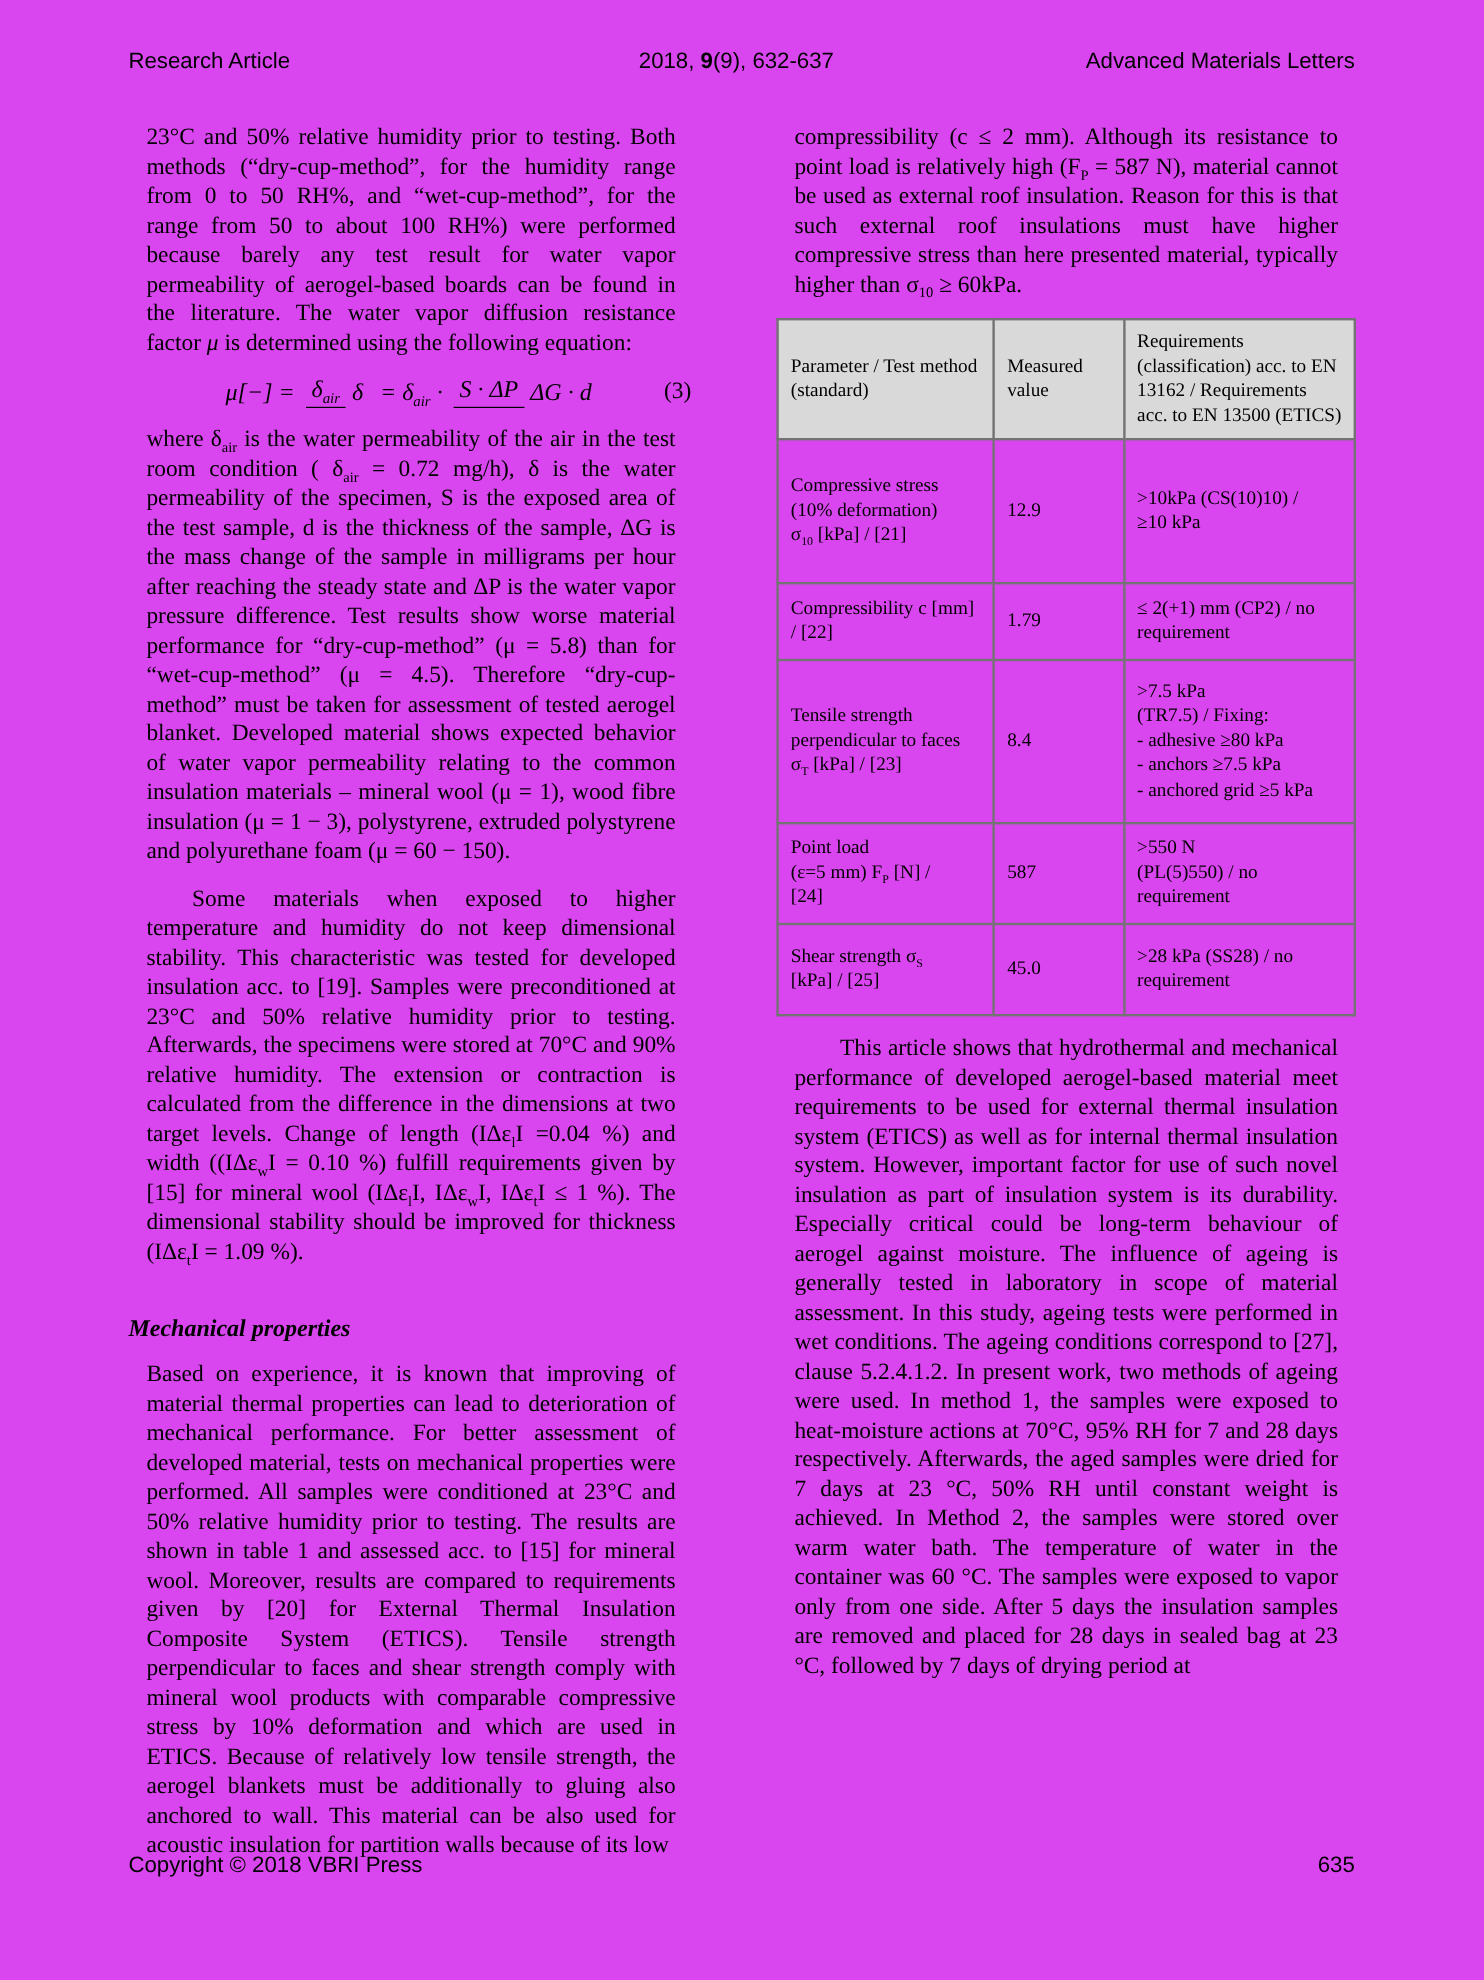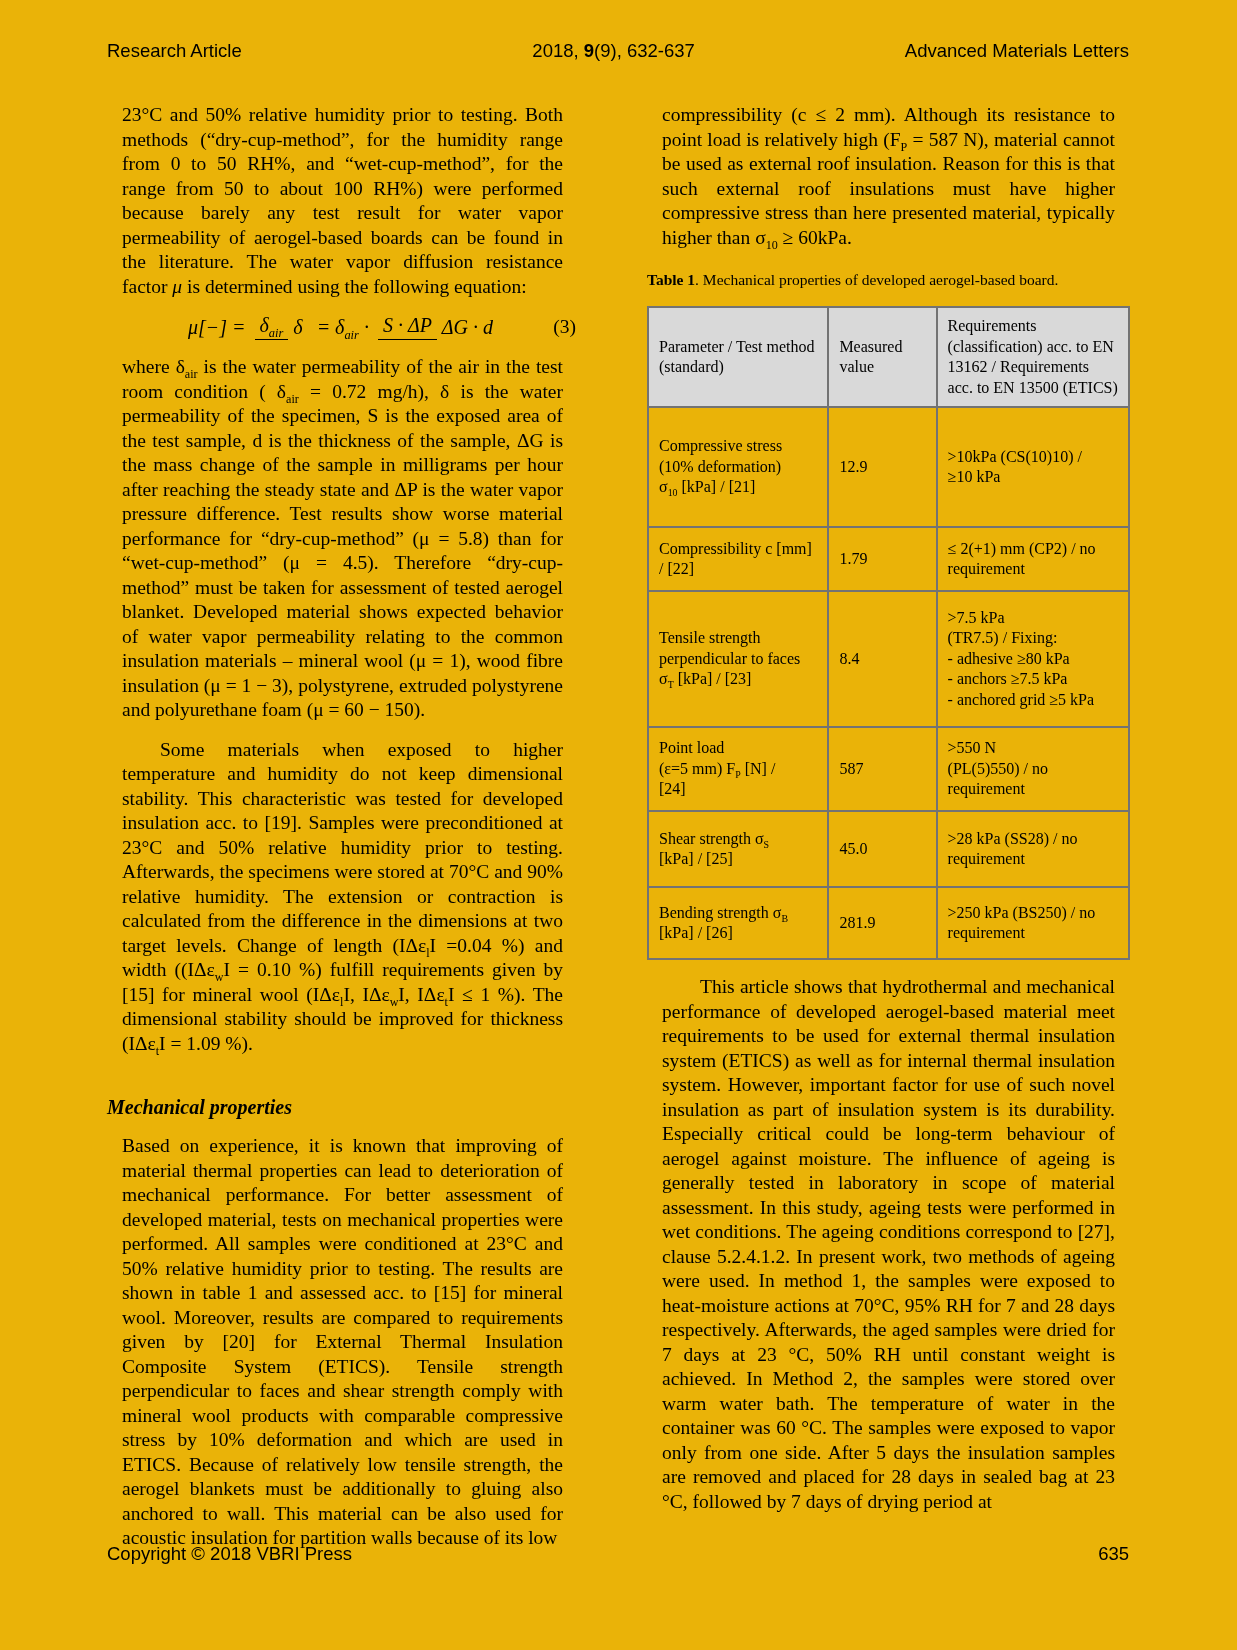--- a/index.html
+++ b/index.html
@@ -1,17 +1,17 @@
 <!DOCTYPE html>
 <html><head>
 <meta charset="utf-8">
 <style>
   html,body { margin:0; padding:0; background:#ffffff; }
   .page {
-    position:relative; width:1237px; height:1650px; background:#eab308;
+    position:relative; width:1237px; height:1650px; background:#d946ef;
     font-family:"Liberation Serif", serif; color:#000; overflow:hidden;
   }
   
   .running { position:absolute; font-family:"Liberation Sans", sans-serif; font-size:18.5px; }
   .hdr-left  { left:107px; top:40px; }
   .hdr-center{ left:50%; top:40px; transform:translateX(-53%); white-space:nowrap; }
   .hdr-right { right:108px; top:40px; }
   .ftr-left  { left:107px; top:1543px; }
   .ftr-right { right:108px; top:1543px; }
 
@@ -79,21 +79,20 @@
     <p class="body-text indent">Some materials when exposed to higher temperature and humidity do not keep dimensional stability. This characteristic was tested for developed insulation acc. to [19]. Samples were preconditioned at 23°C and 50% relative humidity prior to testing. Afterwards, the specimens were stored at 70°C and 90% relative humidity. The extension or contraction is calculated from the difference in the dimensions at two target levels. Change of length (IΔε<sub>l</sub>I =0.04 %) and width ((IΔε<sub>w</sub>I = 0.10 %) fulfill requirements given by [15] for mineral wool (IΔε<sub>l</sub>I, IΔε<sub>w</sub>I, IΔε<sub>t</sub>I ≤ 1 %). The dimensional stability should be improved for thickness (IΔε<sub>t</sub>I = 1.09 %).</p>
 
     <div class="section-heading">Mechanical properties</div>
 
     <p class="body-text">Based on experience, it is known that improving of material thermal properties can lead to deterioration of mechanical performance. For better assessment of developed material, tests on mechanical properties were performed. All samples were conditioned at 23°C and 50% relative humidity prior to testing. The results are shown in table 1 and assessed acc. to [15] for mineral wool. Moreover, results are compared to requirements given by [20] for External Thermal Insulation Composite System (ETICS). Tensile strength perpendicular to faces and shear strength comply with mineral wool products with comparable compressive stress by 10% deformation and which are used in ETICS. Because of relatively low tensile strength, the aerogel blankets must be additionally to gluing also anchored to wall. This material can be also used for acoustic insulation for partition walls because of its low</p>
   </div>
 
   <div class="col col-right">
     <p class="body-text">compressibility (c ≤ 2 mm). Although its resistance to point load is relatively high (F<sub>P</sub> = 587 N), material cannot be used as external roof insulation. Reason for this is that such external roof insulations must have higher compressive stress than here presented material, typically higher than σ<sub>10</sub> ≥ 60kPa.</p>
 
-    <div class="table-caption"><b>Table 1</b>. Mechanical properties of developed aerogel-based board.</div>
 
     <table class="props">
       <colgroup>
           <col class="c1">
           <col class="c2">
           <col class="c3">
         </colgroup>
       <thead>
         <tr class="h-head">
           <th>Parameter / Test method (standard)</th>
@@ -120,25 +119,20 @@
         <tr class="h-r4">
           <td>Point load<br>(ε=5 mm) F<sub>P</sub> [N] /<br>[24]</td>
           <td>587</td>
           <td>&gt;550 N<br>(PL(5)550) / no requirement</td>
         </tr>
         <tr class="h-r5">
           <td>Shear strength σ<sub>S</sub><br>[kPa] / [25]</td>
           <td>45.0</td>
           <td>&gt;28 kPa (SS28) / no requirement</td>
         </tr>
-        <tr class="h-r6">
-          <td>Bending strength σ<sub>B</sub><br>[kPa] / [26]</td>
-          <td>281.9</td>
-          <td>&gt;250 kPa (BS250) / no requirement</td>
-        </tr>
       </tbody>
     </table>
 
     <p class="body-text indent after-table">This article shows that hydrothermal and mechanical performance of developed aerogel-based material meet requirements to be used for external thermal insulation system (ETICS) as well as for internal thermal insulation system. However, important factor for use of such novel insulation as part of insulation system is its durability. Especially critical could be long-term behaviour of aerogel against moisture. The influence of ageing is generally tested in laboratory in scope of material assessment. In this study, ageing tests were performed in wet conditions. The ageing conditions correspond to [27], clause 5.2.4.1.2. In present work, two methods of ageing were used. In method 1, the samples were exposed to heat-moisture actions at 70°C, 95% RH for 7 and 28 days respectively. Afterwards, the aged samples were dried for 7 days at 23 °C, 50% RH until constant weight is achieved. In Method 2, the samples were stored over warm water bath. The temperature of water in the container was 60 °C. The samples were exposed to vapor only from one side. After 5 days the insulation samples are removed and placed for 28 days in sealed bag at 23 °C, followed by 7 days of drying period at</p>
   </div>
 
   <div class="running ftr-left">Copyright © 2018 VBRI Press</div>
   <div class="running ftr-right">635</div>
 
 </div>

